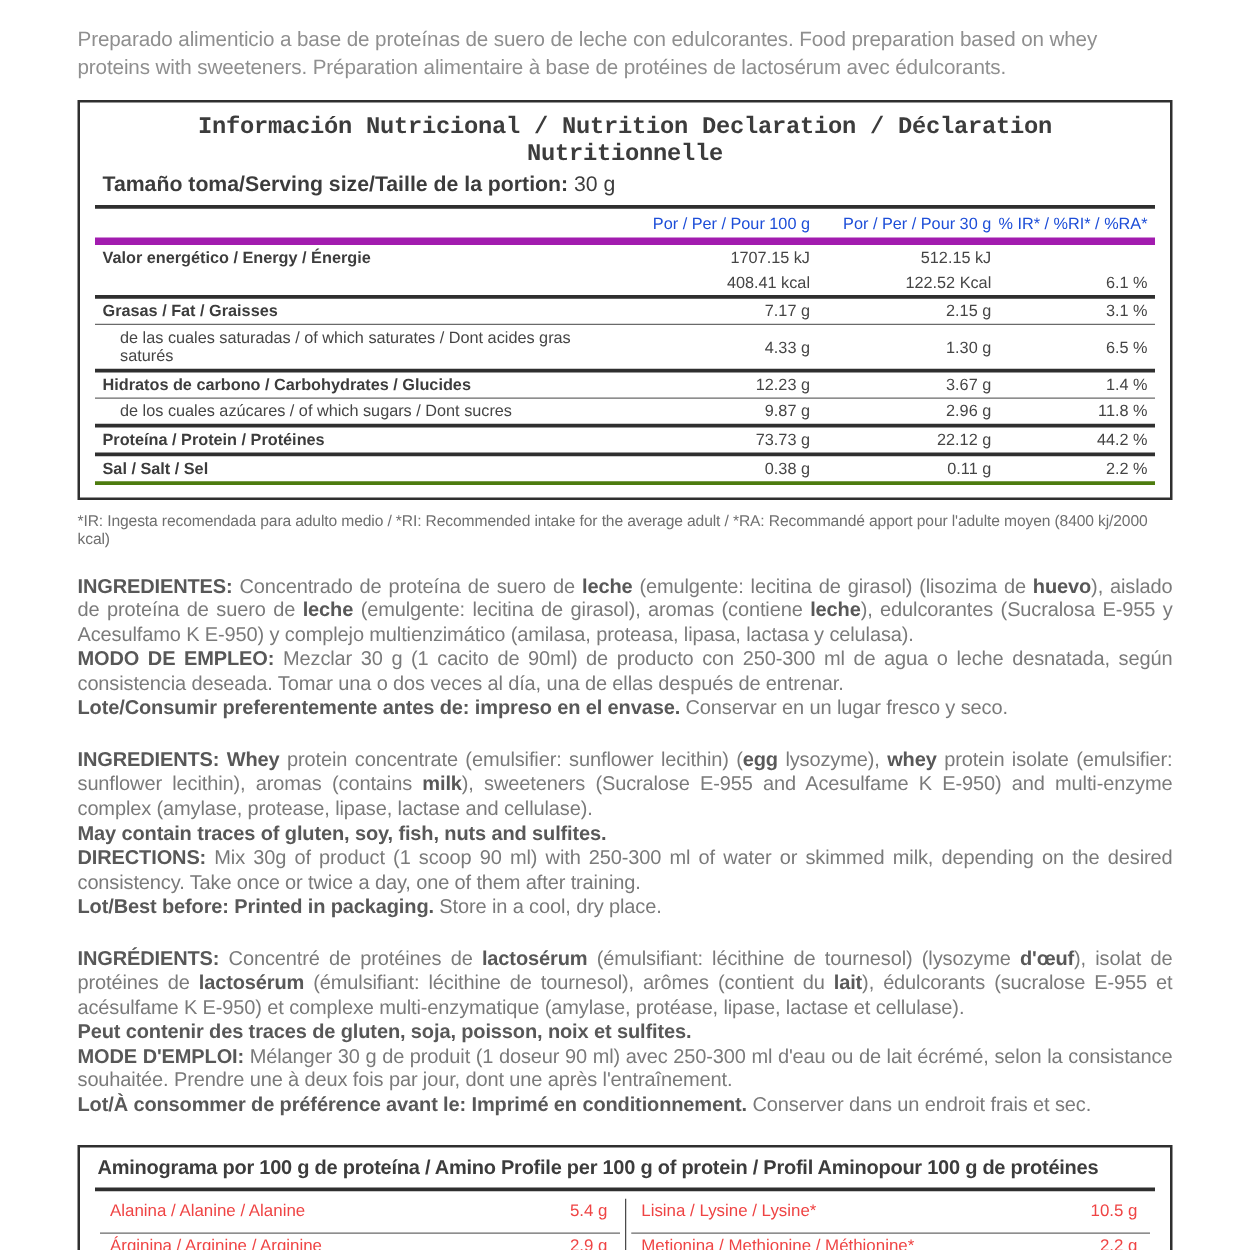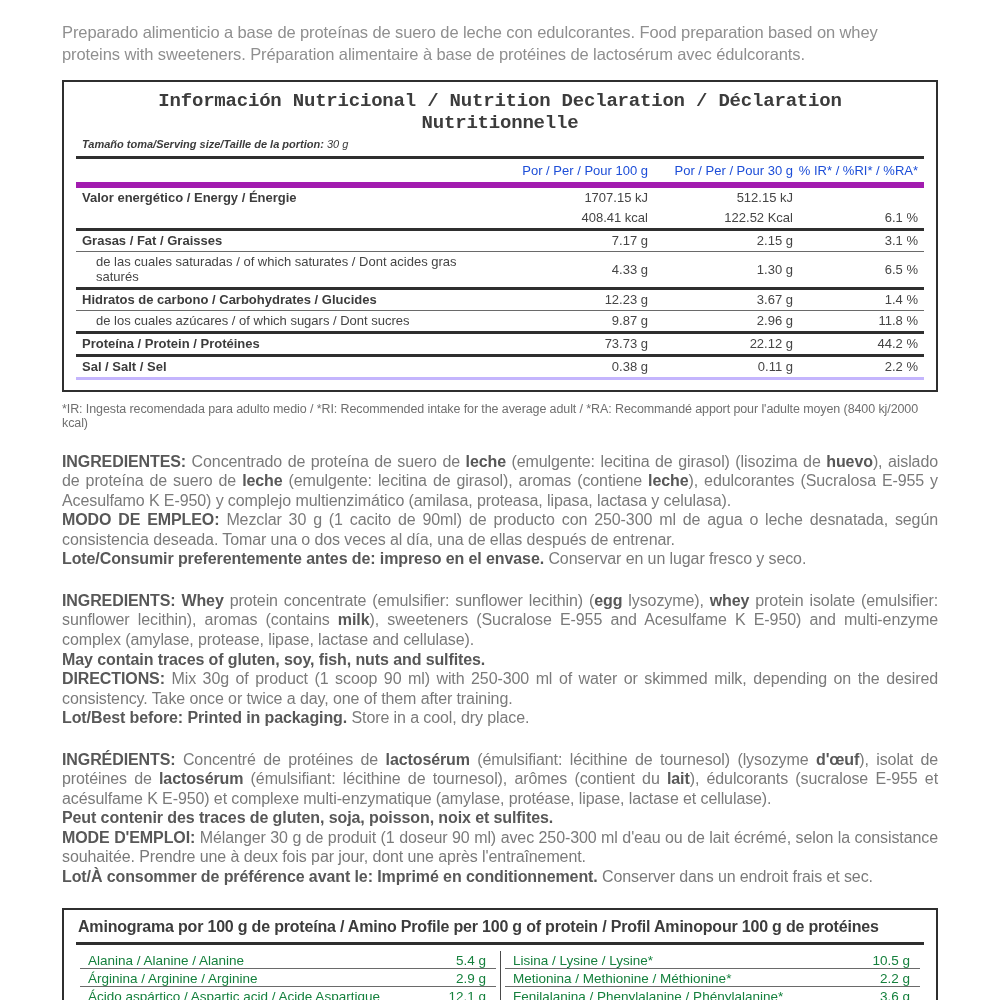--- a/index.html
+++ b/index.html
@@ -20,36 +20,36 @@
 
   
   .nt-box{
     border:2px solid #2f2f2f;
     padding:6px 12px 10px 12px;
   }
   .nt-title{
     margin:2px 0 3px 0;text-align:center;
     font-size:19px;font-weight:bold;color:#3c3c3c;letter-spacing:-0.2px;font-family:Liberation Mono, monospace;
   }
-  .nt-serving{font-size:11px;color:#3c3c3c;padding:1px 6px 6px 6px;font-style:italic;}
+  .nt-serving{font-size:17px;color:#3c3c3c;padding:1px 6px 6px 6px;}
   .nt-serving .b{font-weight:bold;}
   .nt-grid{border-top:3px solid #2f2f2f;}
   .nt-row{
     display:grid;grid-template-columns:1fr 150px 145px 125px;
     align-items:center;
     font-size:13px;color:#454545;
     padding:2.5px 6px 2.5px 6px;
   }
   .nt-row>span:nth-child(2),.nt-row>span:nth-child(3),.nt-row>span:nth-child(4){text-align:right;}
   .nt-row.head{color:#1d4ed8;border-bottom:6px solid #a21caf;padding-top:4px;padding-bottom:4px;}
   .nt-row.bold>span:first-child{font-weight:bold;color:#3c3c3c;}
   .nt-row.indent>span:first-child{padding-left:14px;}
   .nt-row.sep-thick{border-top:3px solid #2f2f2f;}
   .nt-row.sep-thin{border-top:1px solid #6a6a6a;}
-  .nt-row.last{border-bottom:3px solid #c4b5fd;}
+  .nt-row.last{border-bottom:3px solid #4d7c0f;}
 
   .ir-note{
     text-align:left;font-size:12.5px;color:#6f6f6f;
     margin:10px 0 6px 0;letter-spacing:-0.1px;
   }
 
   
   .lang-block{margin-top:22px;}
   .lang-block p{
     margin:0;font-size:16px;line-height:1.22;color:#7a7a7a;
@@ -68,22 +68,22 @@
   }
   .amino-cols{
     border-top:3px solid #2f2f2f;
     display:grid;grid-template-columns:1fr 1fr;
     padding:6px 0 8px 0;
   }
   .amino-col{padding:0 4px;}
   .amino-col.right{border-left:1px solid #4a4a4a;}
   .amino-row{
     display:flex;justify-content:space-between;
-    font-size:13.5px;color:#15803d;
-    padding:2px 10px 0 8px;
+    font-size:13.5px;color:#ef4444;
+    padding:2px 10px 10px 8px;
     border-bottom:1px solid #6a6a6a;
   }
   .amino-row:last-child{border-bottom:none;}
 </style>
 </head>
 <body>
 
 <div class="page">
 
   <p class="intro">Preparado alimenticio a base de proteínas de suero de leche con edulcorantes. Food preparation based on whey proteins with sweeteners. Préparation alimentaire à base de protéines de lactosérum avec édulcorants.</p>

